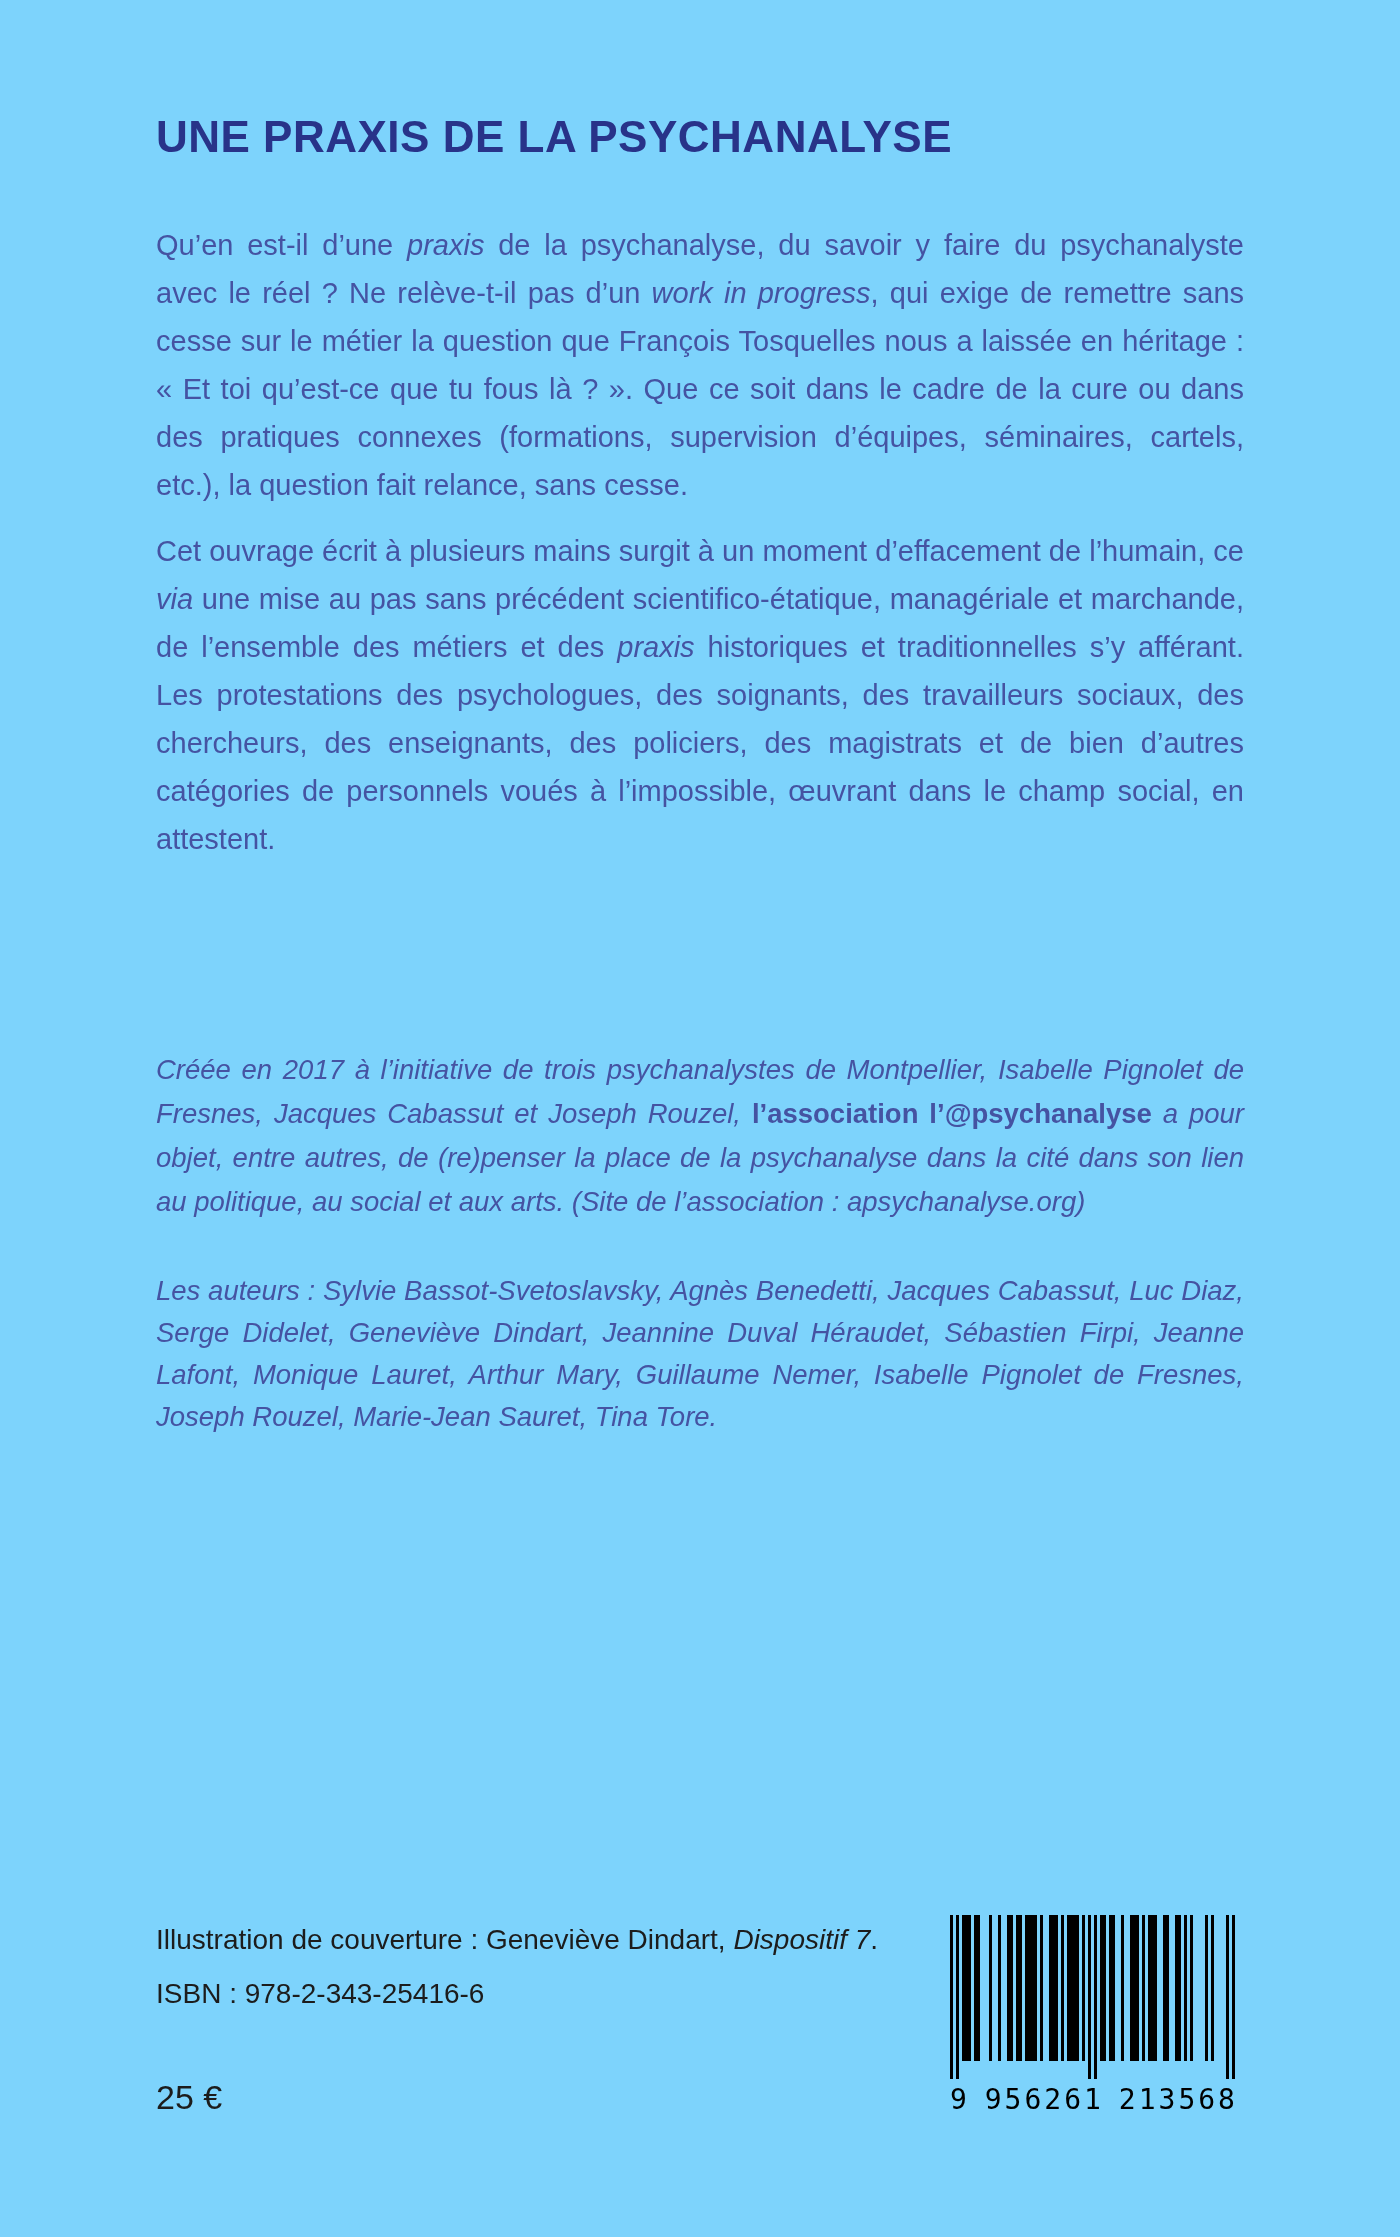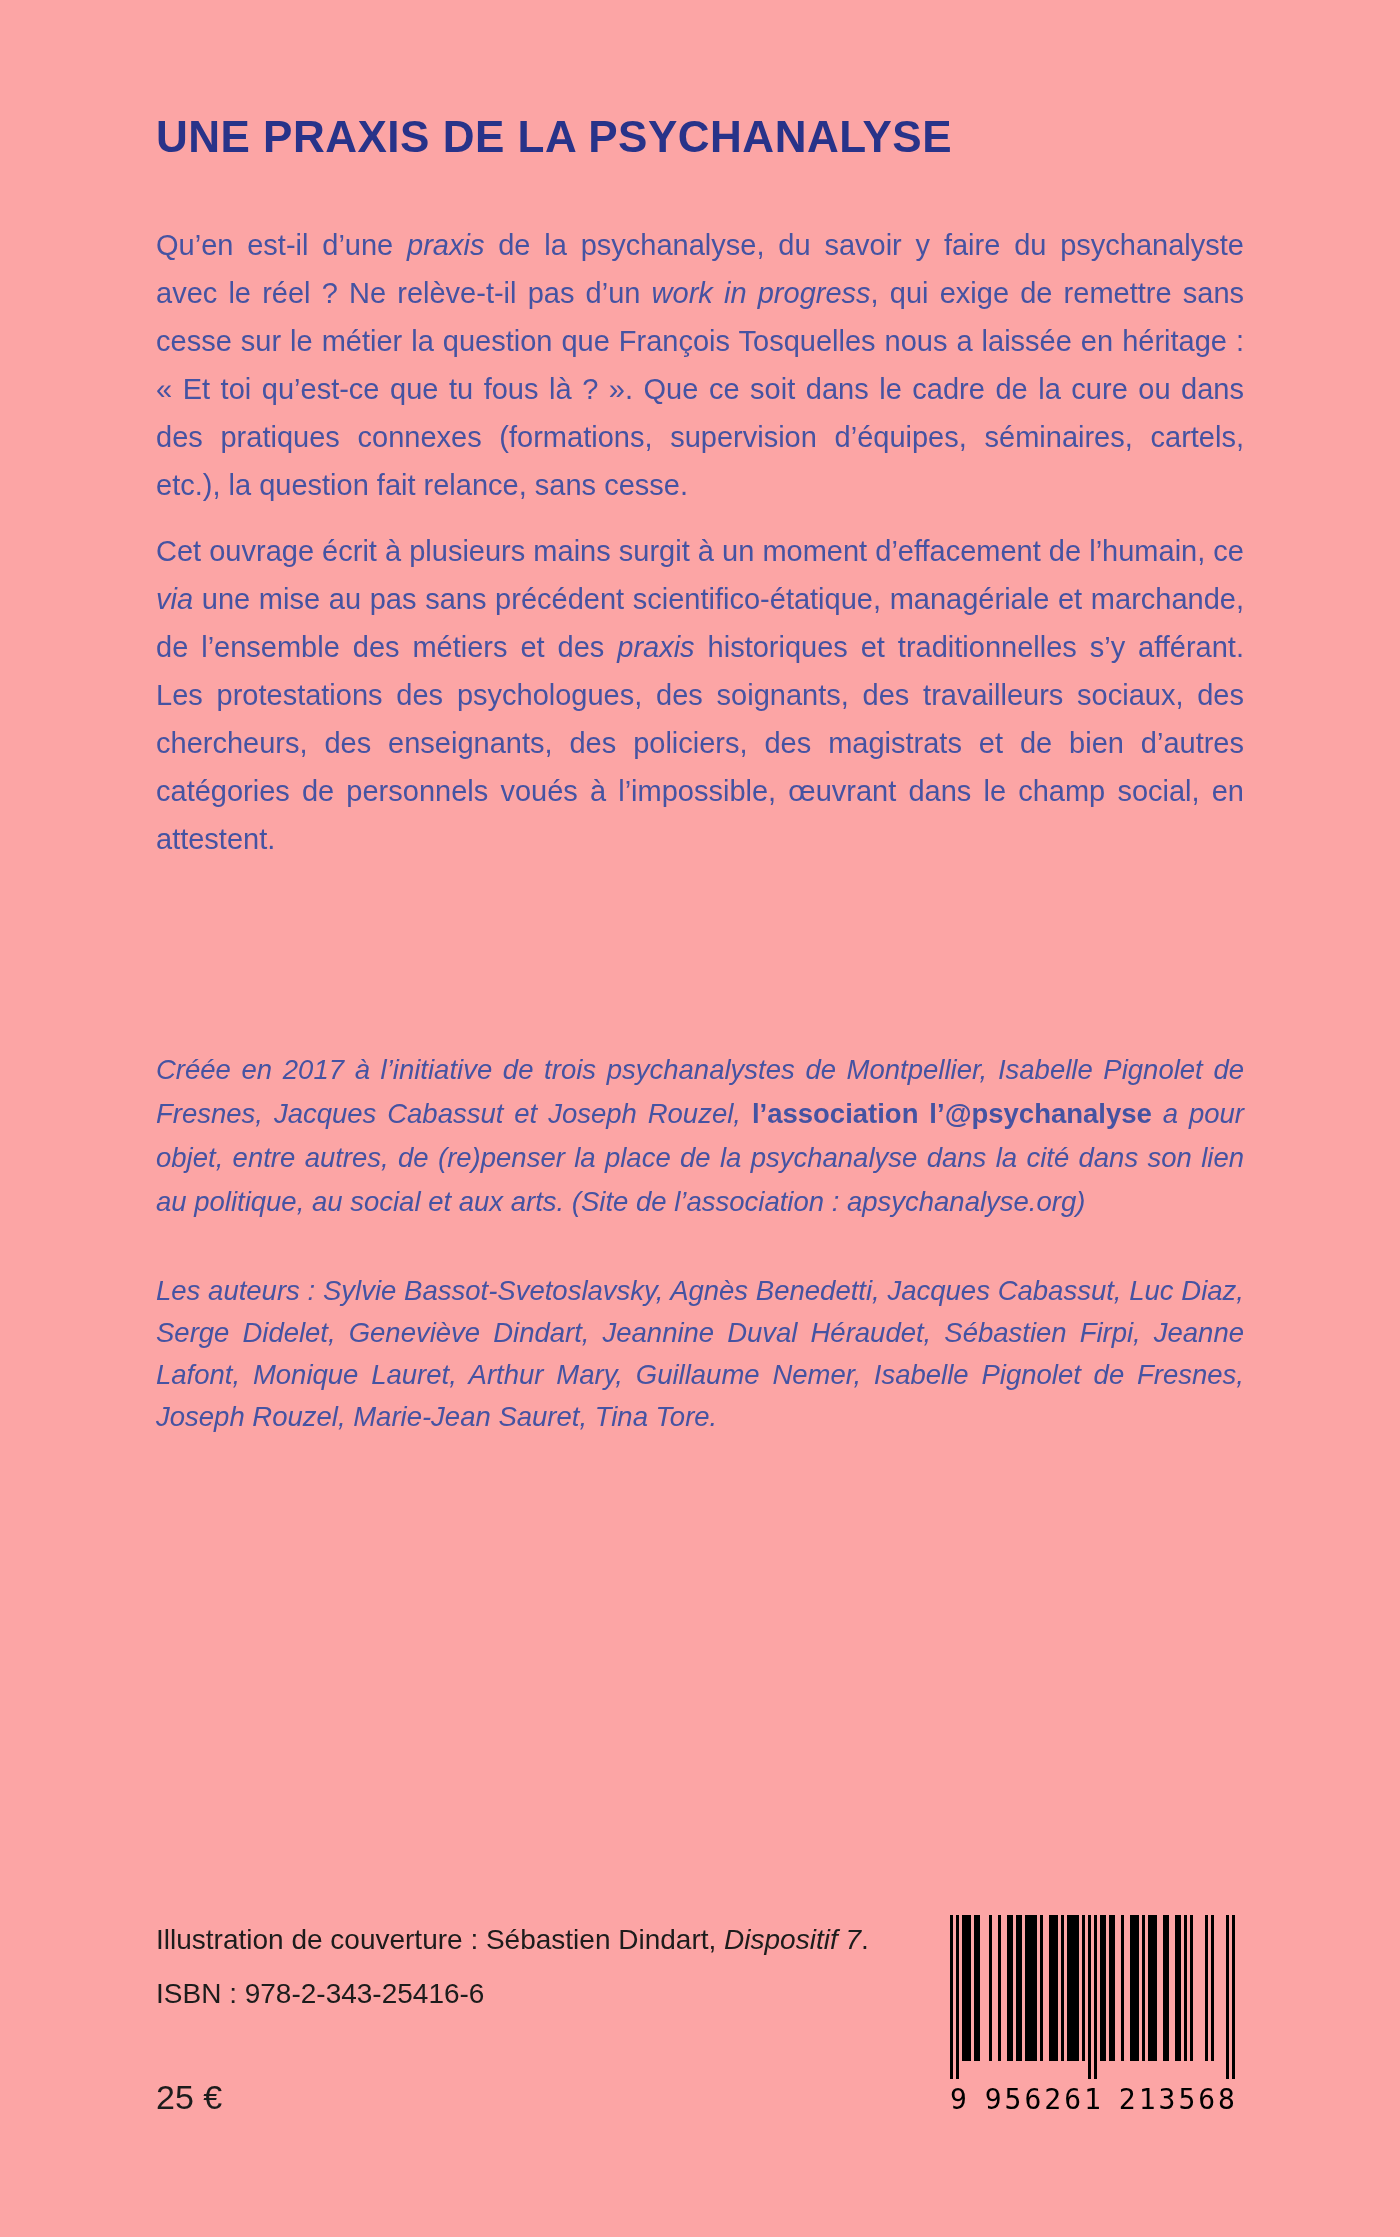--- a/index.html
+++ b/index.html
@@ -1,21 +1,21 @@
 <!DOCTYPE html>
 <html style="--title-blue: #283389; --body-blue: #4553a2; --ink: #1c1c1c;"><head>
 <meta charset="utf-8">
 <style>
   * { margin: 0; padding: 0; box-sizing: border-box; }
   html, body { background: #ffffff; }
   .page {
     position: relative;
     width: 1400px;
     height: 2237px;
-    background: #fca5a5;
+    background: #7dd3fc;
     font-family: "Liberation Sans", sans-serif;
     overflow: hidden;
   }
   .content {
     position: absolute;
     left: 156px;
     top: 112px;
     width: 1088px;
   }
   .title {
@@ -111,21 +111,21 @@
     </div>
     <div class="association">
       <p><span>Créée en 2017 à l’initiative de trois psychanalystes de Montpellier, Isabelle Pignolet de Fresnes, Jacques Cabassut et Joseph Rouzel, </span><span class="bold-upright">l’association l’@psychanalyse</span><span> a pour objet, entre autres, de (re)penser la place de la psychanalyse dans la cité dans son lien au politique, au social et aux arts. (Site de l’association : apsychanalyse.org)</span></p>
     </div>
     <div class="authors">
       <p><span>Les auteurs : Sylvie Bassot-Svetoslavsky, Agnès Benedetti, Jacques Cabassut, Luc Diaz, Serge Didelet, Geneviève Dindart, Jeannine Duval Héraudet, Sébastien Firpi, Jeanne Lafont, Monique Lauret, Arthur Mary, Guillaume Nemer, Isabelle Pignolet de Fresnes, Joseph Rouzel, Marie-Jean Sauret, Tina Tore.</span></p>
     </div>
   </div>
 
   <div class="credits">
-    <p><span>Illustration de couverture : Sébastien Dindart, </span><span class="italic">Dispositif 7</span><span>.</span></p>
+    <p><span>Illustration de couverture : Geneviève Dindart, </span><span class="italic">Dispositif 7</span><span>.</span></p>
   </div>
 
   <p class="isbn">ISBN : 978-2-343-25416-6</p>
   <p class="price">25 €</p>
 
   <div class="barcode">
     <div class="bars">
         <div class="module bar long"></div>
         <div class="module long"></div>
         <div class="module bar long"></div>

